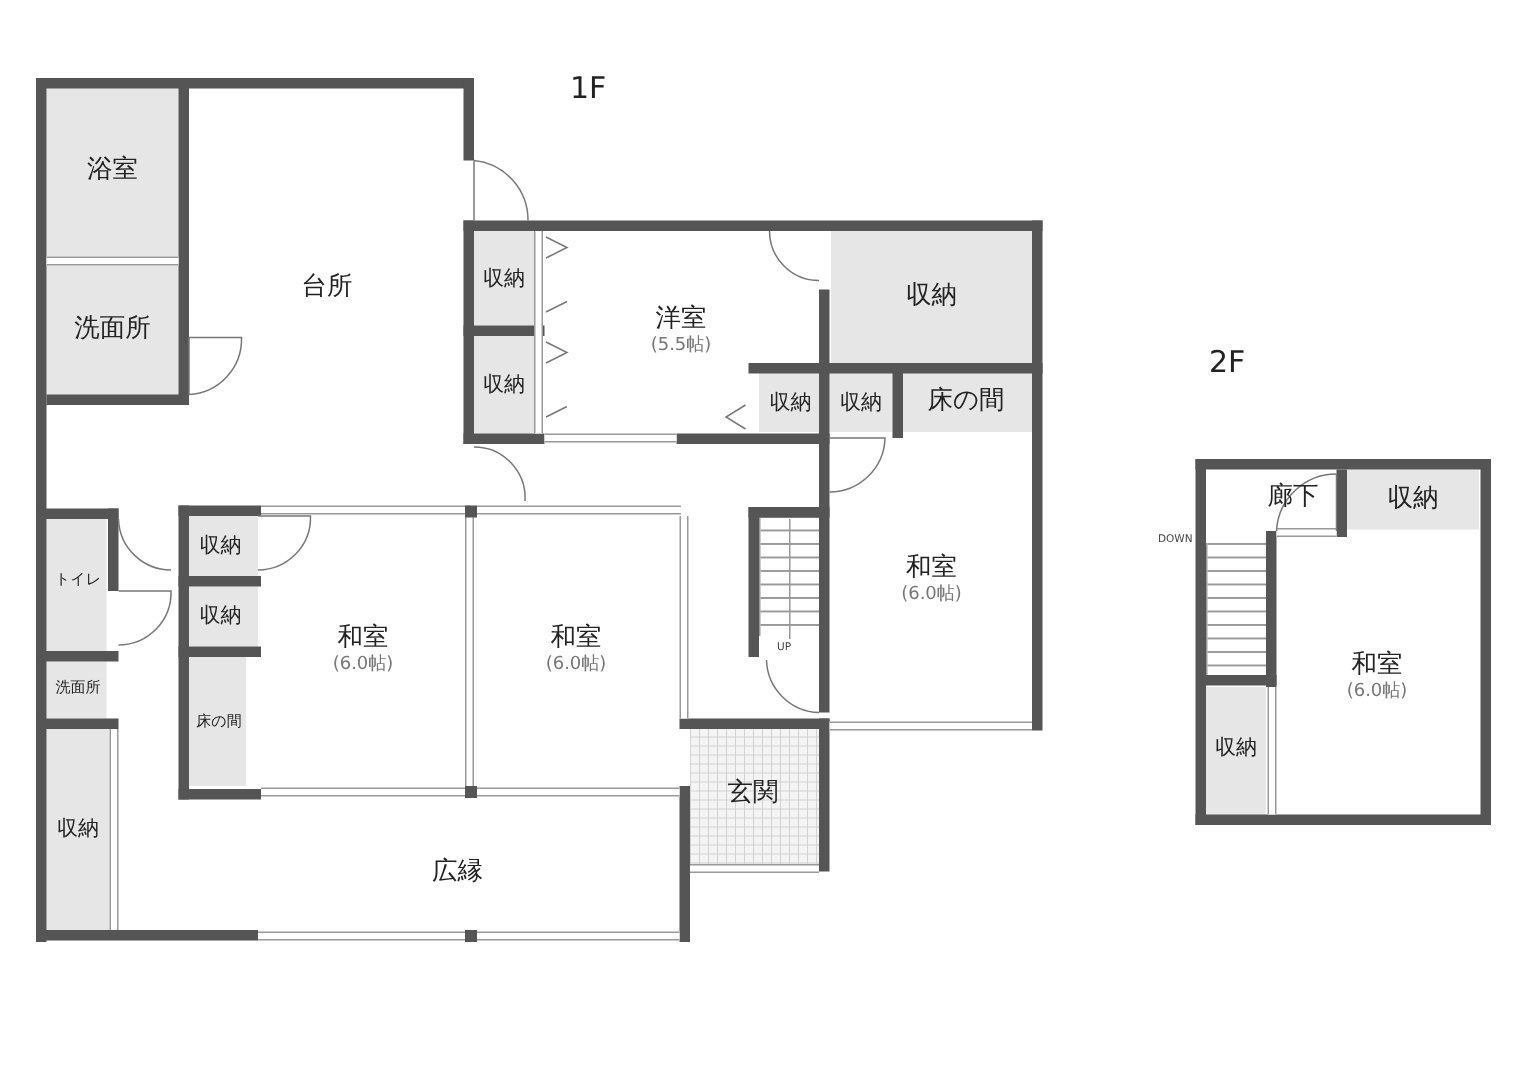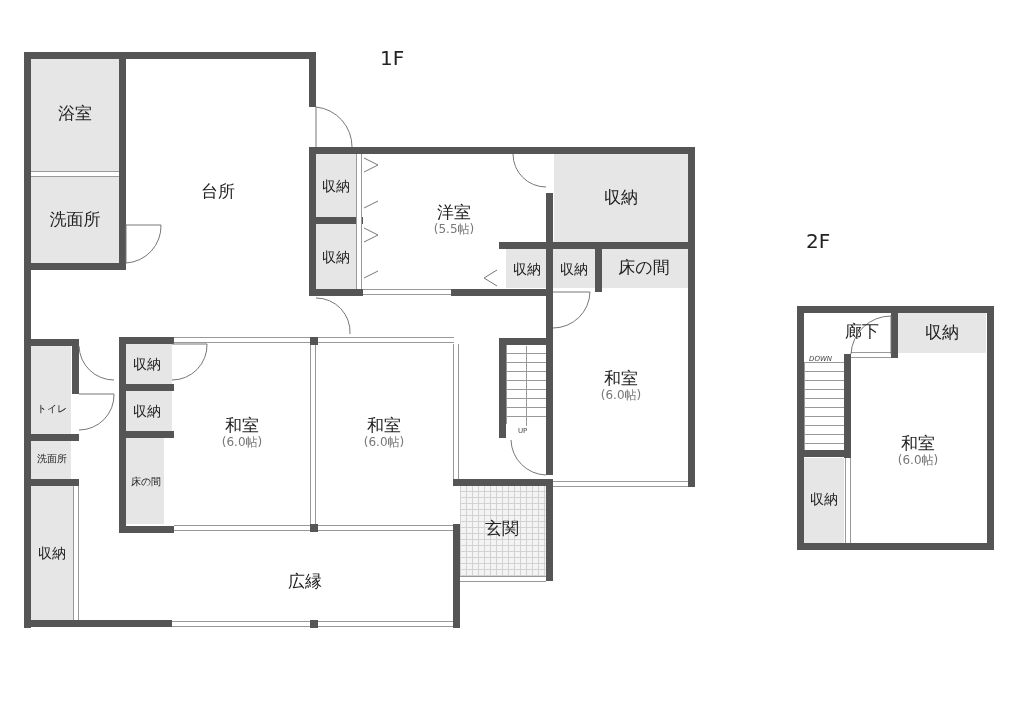--- a/index.html
+++ b/index.html
@@ -137,21 +137,21 @@
     <span class="lbl-sub">(5.5帖)</span>
   </div>
   <div class="label lbl-main" style="left:621px; top:198px;">収納</div>
   <div class="label lbl-sm" style="left:527px; top:269px;">収納</div>
   <div class="label lbl-sm" style="left:574px; top:269px;">収納</div>
   <div class="label lbl-main" style="left:644px; top:268px;">床の間</div>
   <div class="label lbl-main" style="left:621px; top:386px;">
     <span>和室</span>
     <span class="lbl-sub">(6.0帖)</span>
   </div>
-  <div class="label lbl-xs" style="left:52px; top:409px;">トイレ</div>
+  <div class="label lbl-xs" style="left:52px; top:387px;">トイレ</div>
   <div class="label lbl-xs" style="left:52px; top:459px;">洗面所</div>
   <div class="label lbl-sm" style="left:52px; top:553px;">収納</div>
   <div class="label lbl-sm" style="left:147px; top:364px;">収納</div>
   <div class="label lbl-sm" style="left:147px; top:411px;">収納</div>
   <div class="label lbl-xs" style="left:146px; top:482px;">床の間</div>
   <div class="label lbl-main" style="left:242px; top:433px;">
     <span>和室</span>
     <span class="lbl-sub">(6.0帖)</span>
   </div>
   <div class="label lbl-main" style="left:384px; top:433px;">
@@ -162,21 +162,21 @@
   <div class="label lbl-main" style="left:305px; top:582px;">広縁</div>
 </div>
 
 <div>
   <div class="floor-tag" style="left:806px; top:229px;">2F</div>
 
   <div class="room gray" style="left:898px; top:313px; width:88px; height:40px;"></div>
   <div class="room gray" style="left:804px; top:458px; width:40px; height:86px;"></div>
 
   <div class="stairs" style="left:804px; top:362px; width:40px; height:88px;"></div>
-  <div class="tiny" style="left:809px; top:355px;font-style:italic;">DOWN</div>
+  <div class="tiny" style="left:772px; top:355px;">DOWN</div>
 
   <div class="wall" style="left:797px; top:306px; width:197px; height:7px;"></div>
   <div class="wall" style="left:797px; top:306px; width:7px; height:244px;"></div>
   <div class="wall" style="left:987px; top:306px; width:7px; height:244px;"></div>
   <div class="wall" style="left:797px; top:543px; width:197px; height:7px;"></div>
   <div class="wall" style="left:891px; top:313px; width:7px; height:45px;"></div>
   <div class="wall" style="left:844px; top:354px; width:7px; height:104px;"></div>
   <div class="wall" style="left:804px; top:450px; width:47px; height:7px;"></div>
 
   <div class="slide-v" style="left:845px; top:458px; height:85px;"></div>

